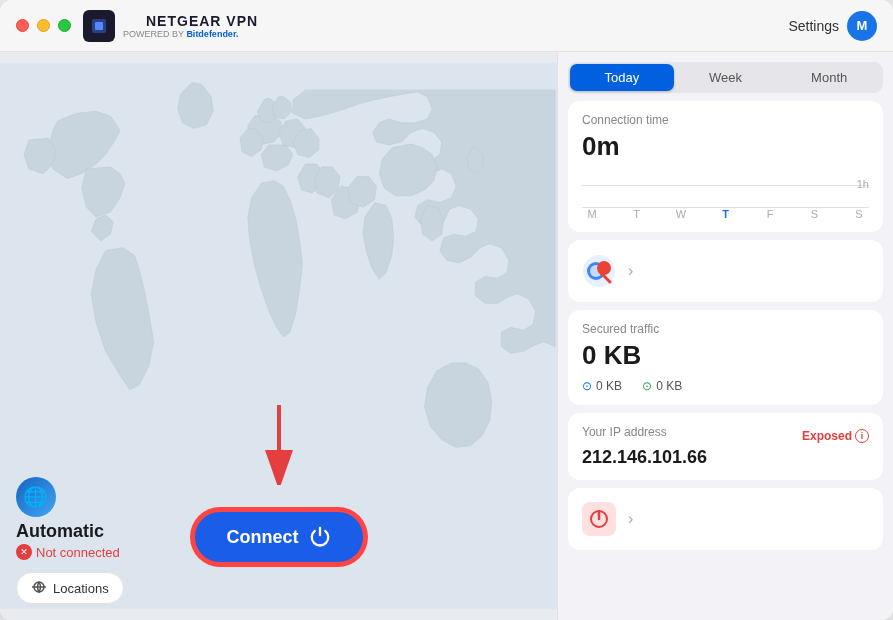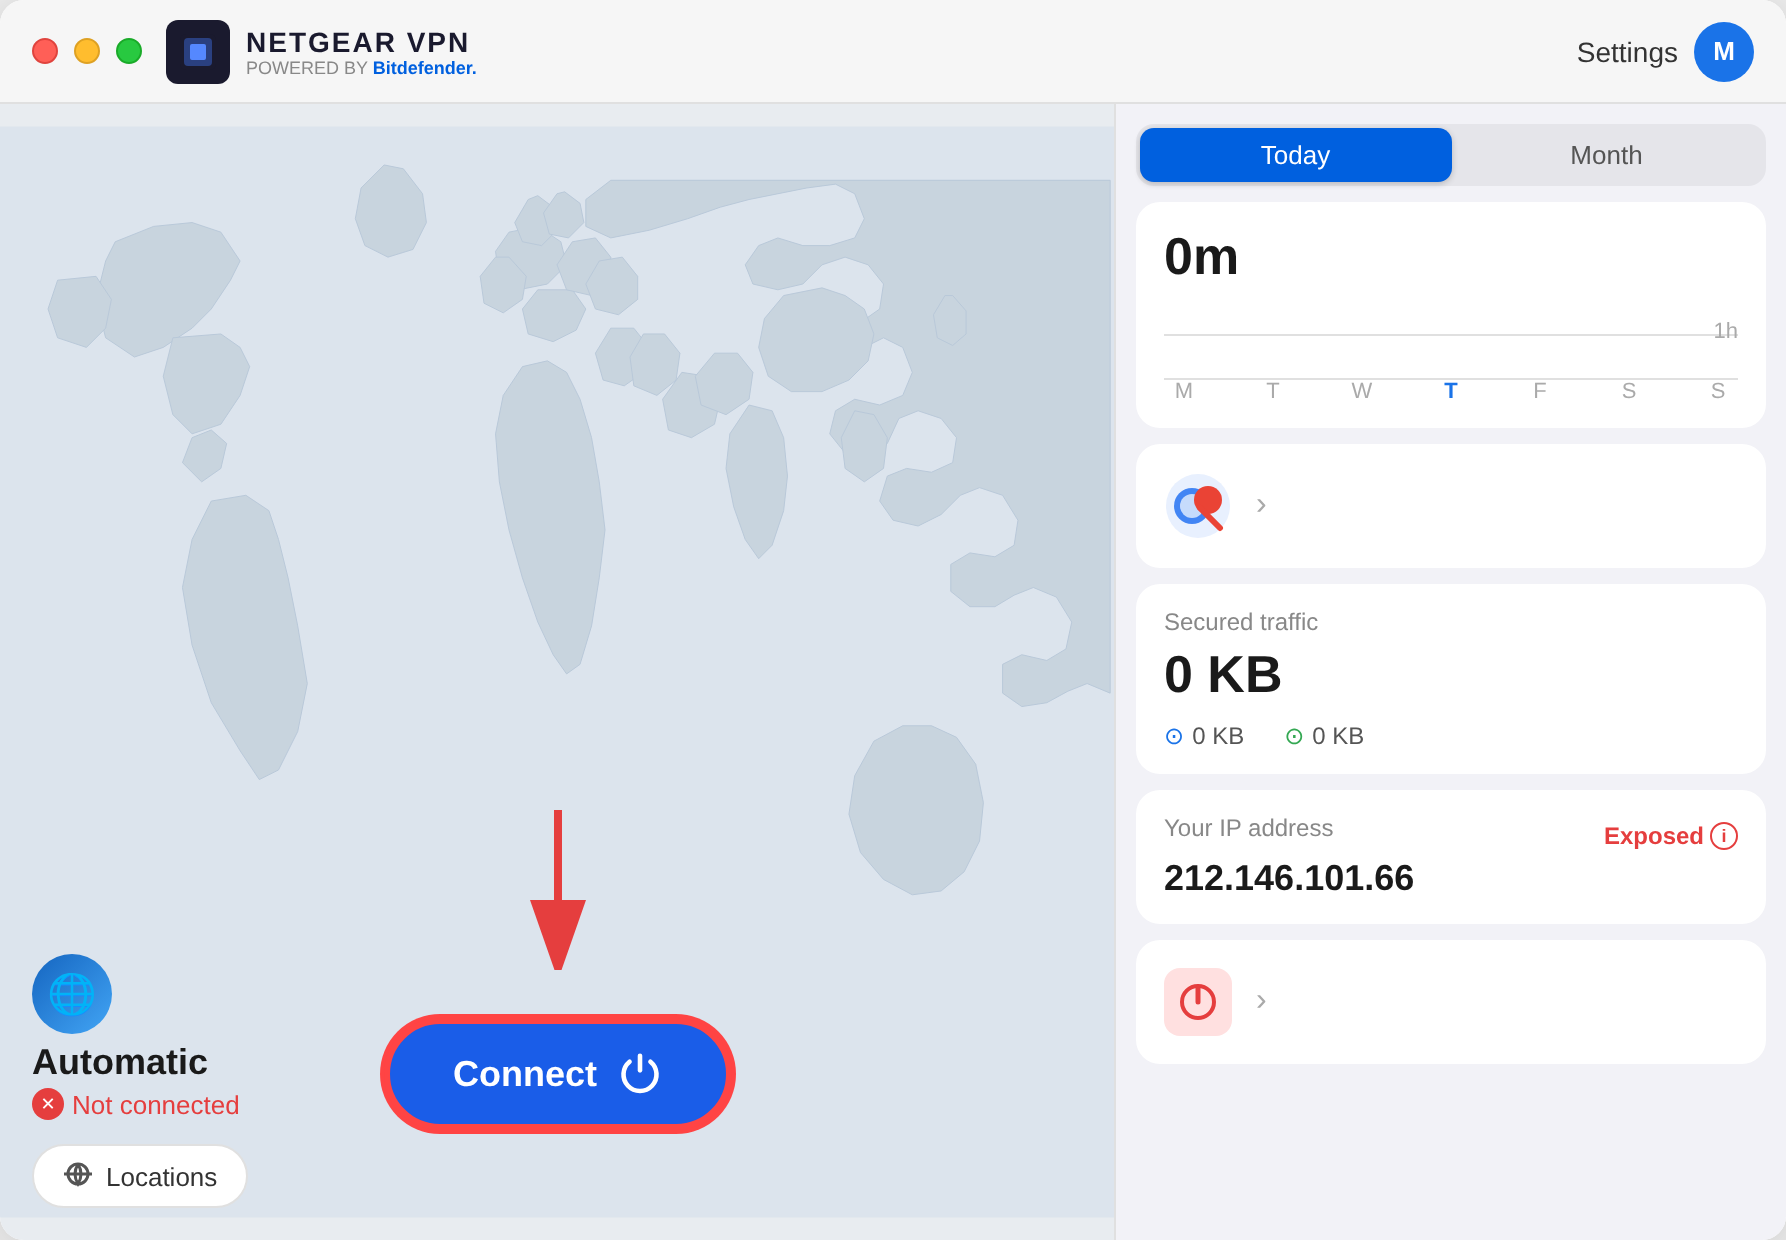--- a/index.html
+++ b/index.html
@@ -406,21 +406,21 @@
     <div class="logo-area">
       <div class="logo-icon">
         <svg width="22" height="22" viewBox="0 0 22 22" fill="none">
           <rect x="2" y="2" width="18" height="18" rx="3" fill="#1a1a2e"></rect>
           <rect x="4" y="4" width="14" height="14" rx="2" fill="#2a4080"></rect>
           <rect x="7" y="7" width="8" height="8" rx="1" fill="#5588ff"></rect>
         </svg>
       </div>
       <div>
         <div style="display:flex; align-items:baseline; gap:5px;">
-          <span style="font-size:14px; font-weight:800; color:#1a1a2e; letter-spacing:1px;">NETGEAR VPN</span>
+          <span style="font-size:14px; font-weight:800; color:#1a1a2e; letter-spacing:1px;margin-left:23px;">NETGEAR VPN</span>
         </div>
         <div style="font-size:9px; color:#888;">
           <span>POWERED BY</span>
           <span style="color:#0060df; font-weight:700;">Bitdefender.</span>
         </div>
       </div>
     </div>
     <div class="settings-area">
       <span class="settings-label">Settings</span>
       <div class="avatar">M</div>
@@ -511,24 +511,26 @@
           <path d="M8 2 Q11 7 8 12 Q5 7 8 2" fill="none" stroke="#555" stroke-width="1.5"></path>
         </svg>
         <span>Locations</span>
       </button>
     </div>
 
     <div class="right-panel">
 
       <div class="tabs">
         <div class="tab active">Today</div>
+        <div class="tab">Week</div>
         <div class="tab">Month</div>
       </div>
 
       <div class="card">
+        <div class="card-title">Connection time</div>
         <div class="card-value-large">0m</div>
         <div class="chart-area">
           <div class="chart-line"></div>
           <div class="chart-label-right">1h</div>
           <div class="chart-line-bottom"></div>
           <div class="chart-days">
             <div class="chart-day">M</div>
             <div class="chart-day">T</div>
             <div class="chart-day">W</div>
             <div class="chart-day today">T</div>

